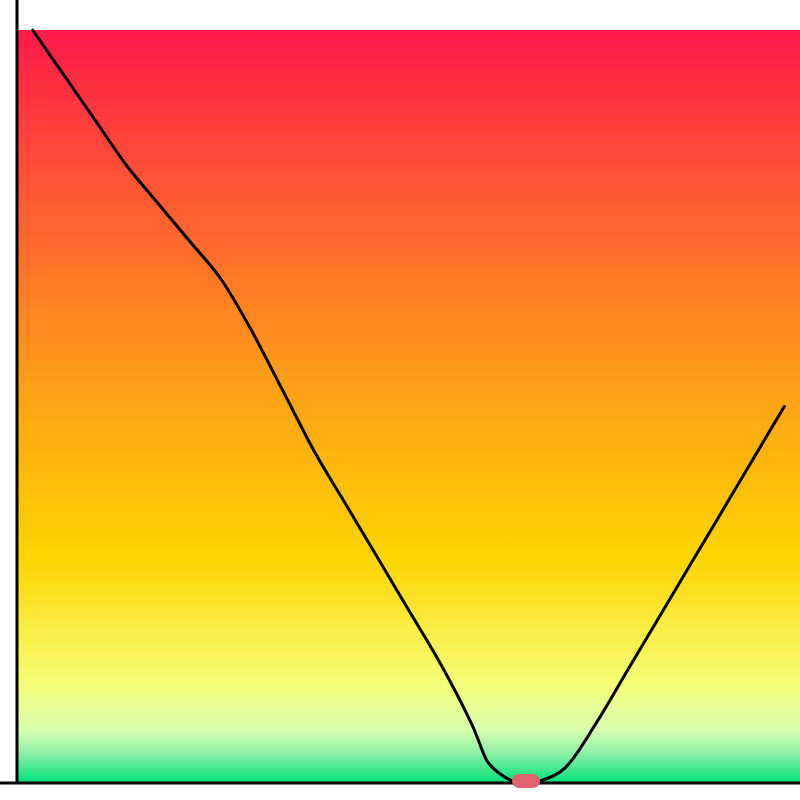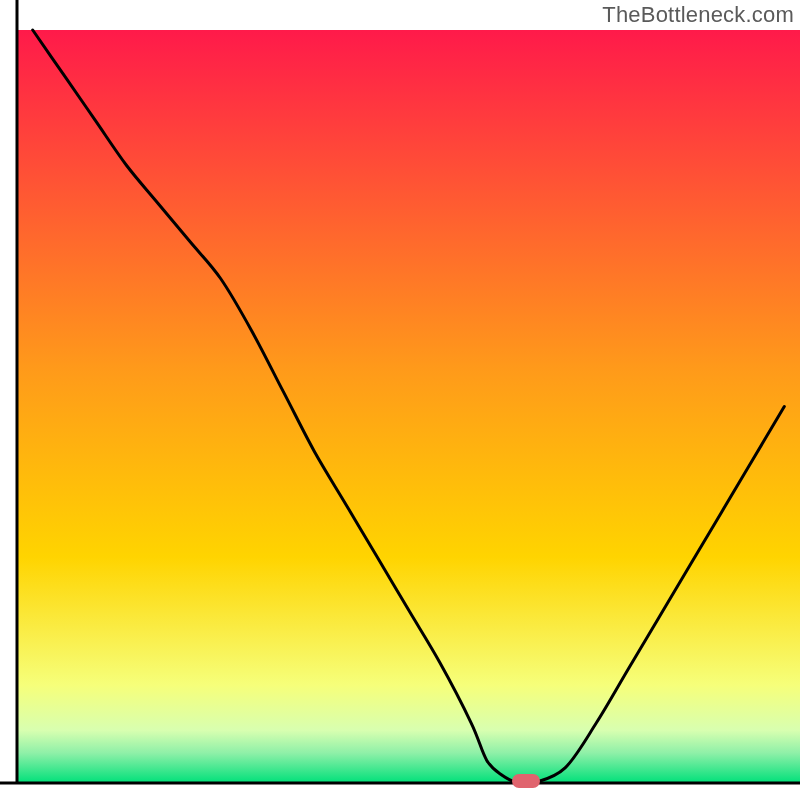--- a/index.html
+++ b/index.html
@@ -25,21 +25,20 @@
     color: #5a5a5a;
     font-size: 22px;
     font-weight: 500;
     letter-spacing: 0.2px;
   }
 </style>
 </head>
 <body>
 
 <div class="chart-container">
-  <div class="watermark">TheBottleneck.com</div>
   <svg width="800" height="800" viewBox="0 0 800 800">
     <defs>
       <linearGradient id="bg-grad" x1="0" y1="0" x2="0" y2="1">
         <stop id="g0" offset="0%" stop-color="#ff1a4a"></stop>
         <stop id="g1" offset="45%" stop-color="#ff9a1a"></stop>
         <stop id="g2" offset="70%" stop-color="#ffd400"></stop>
         <stop id="g3" offset="87%" stop-color="#f6ff7a"></stop>
         <stop id="g4" offset="93%" stop-color="#d8ffb0"></stop>
         <stop id="g5" offset="96%" stop-color="#8ff0a8"></stop>
         <stop id="g6" offset="100%" stop-color="#00e07a"></stop>

